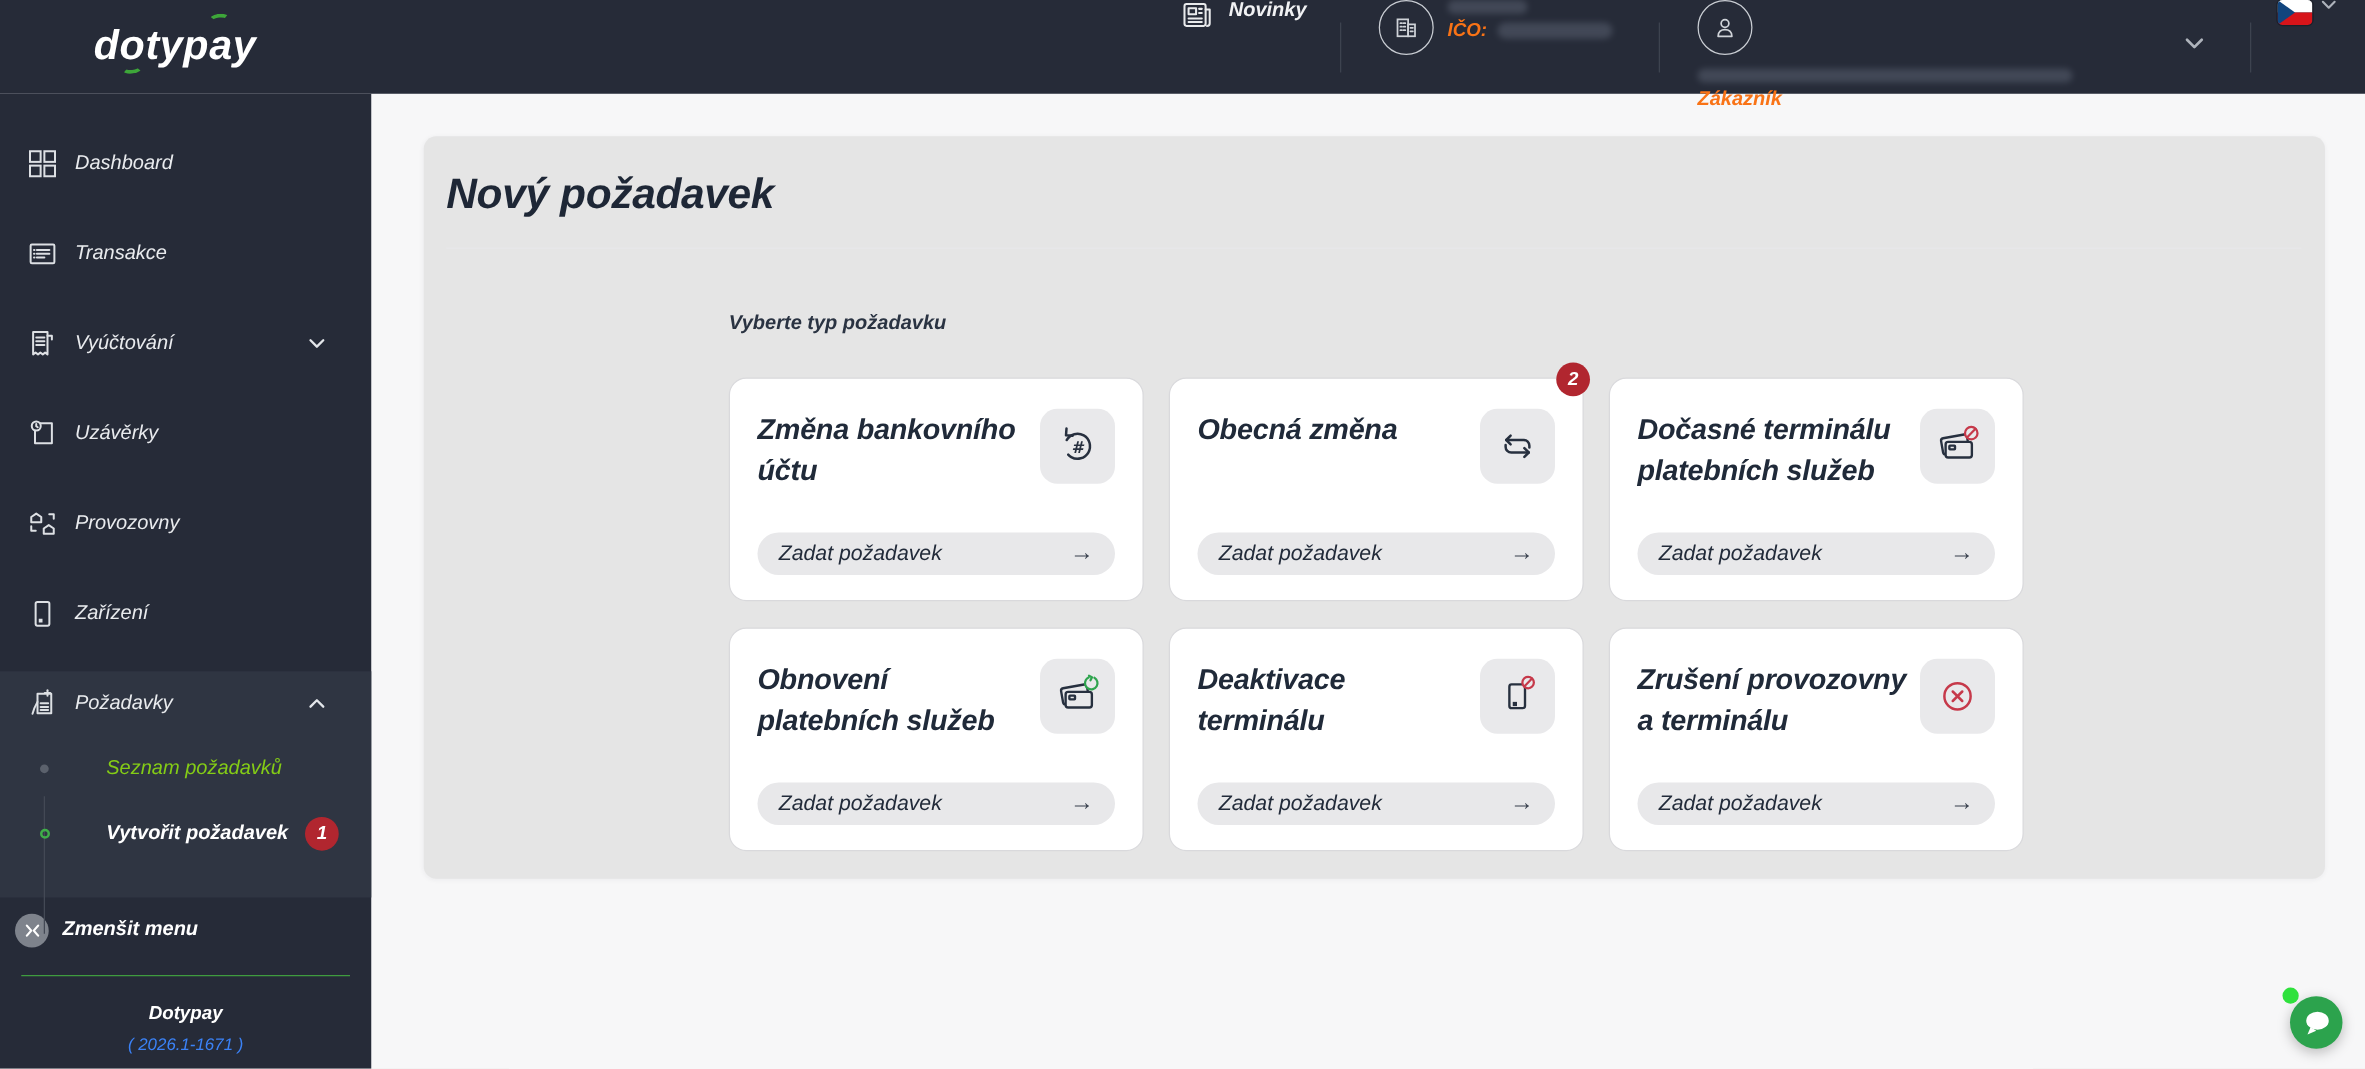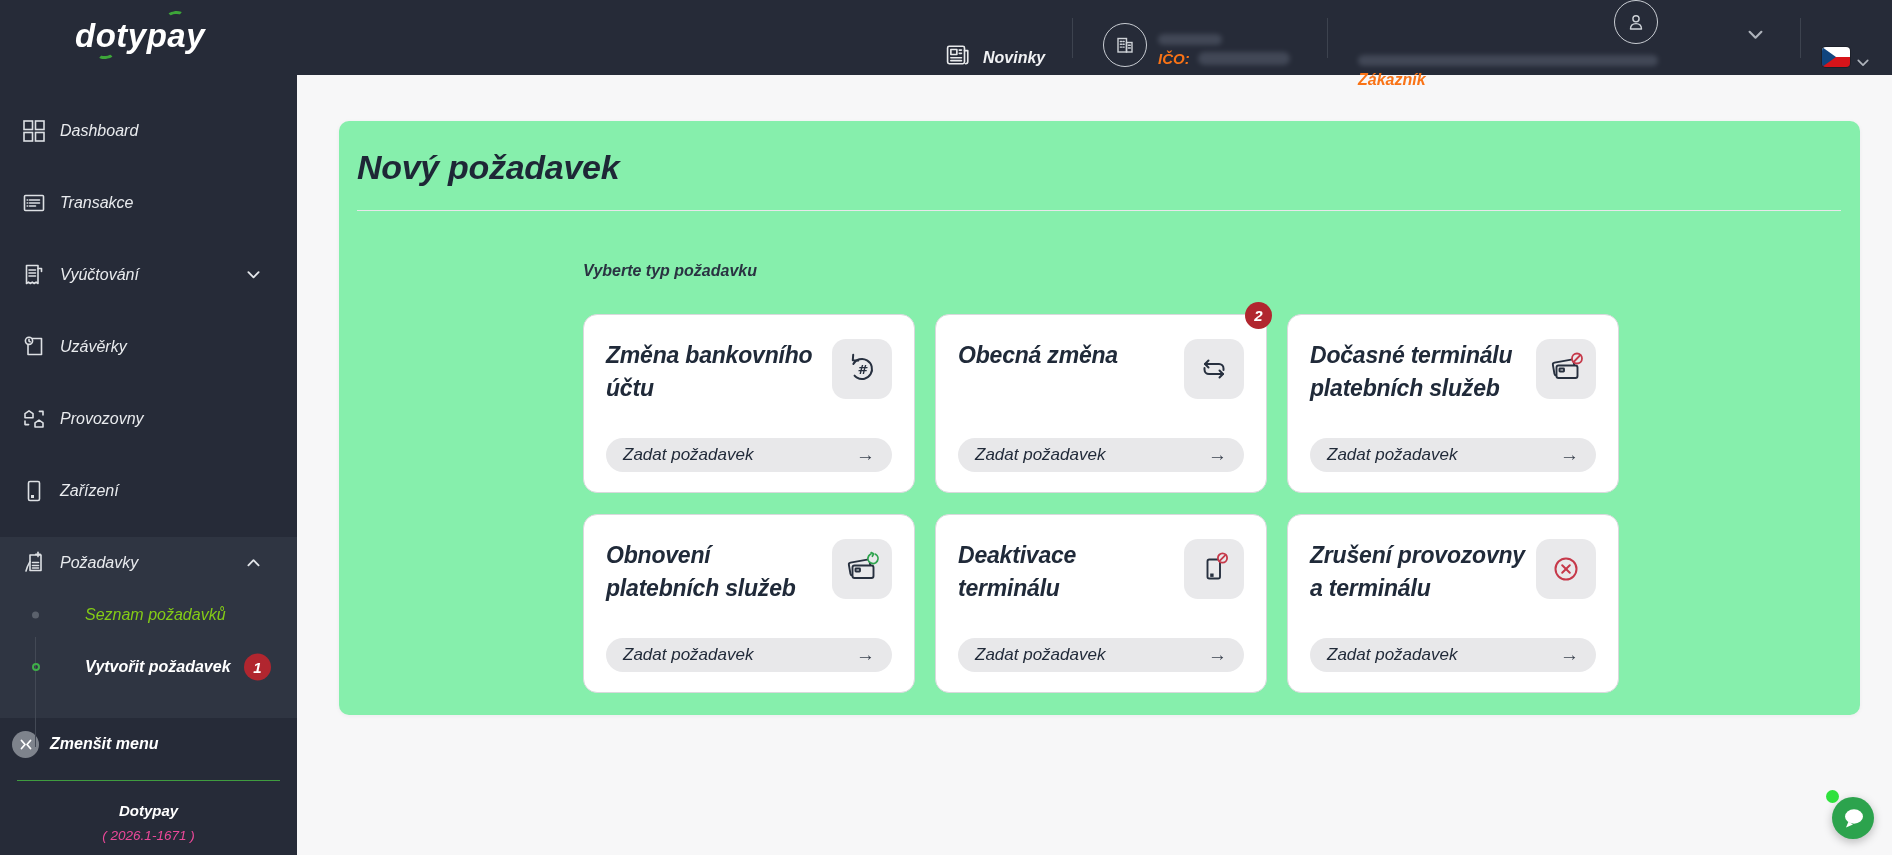--- a/index.html
+++ b/index.html
@@ -5,21 +5,21 @@
   * { margin:0; padding:0; box-sizing:border-box; }
   html,body { width:1892px; height:855px; overflow:hidden; }
   body { font-family:"Liberation Sans","DejaVu Sans",sans-serif; background:#f7f7f8; color:#20293a; }
   .app { position:relative; width:1892px; height:855px;font-style:italic; }
 
   
   .topbar { position:absolute; left:0; top:0; width:1892px; height:75px; background:#262b38; z-index:5; }
   .logo { position:absolute; left:75px; top:17px; font-size:33px; font-weight:800; color:#ffffff; letter-spacing:.5px; }
   .logo .arc-o { position:absolute; left:22px; bottom:-4px; width:17px; height:10px; border:3px solid transparent; border-bottom-color:#3da639; border-radius:50%; transform:rotate(-6deg); }
   .logo .arc-a { position:absolute; left:92px; top:-6px; width:17px; height:10px; border:3px solid transparent; border-top-color:#3da639; border-radius:50%; transform:rotate(-6deg); }
-  .tb-group { position:absolute; top:0; height:67px; display:flex; align-items:flex-end; gap:11px; color:#f1f2f4; cursor:pointer; }
+  .tb-group { position:absolute; top:0; height:67px; display:flex; align-items:flex-start; gap:11px; color:#f1f2f4; cursor:pointer; }
   .tb-news { left:945px; }
   .tb-news span { font-size:16px; font-weight:700; }
   .tb-div { position:absolute; top:18px; width:1px; height:40px; background:#3d434f; }
   .tb-circle { width:44px; height:44px; border:1.5px solid #c9cdd3; border-radius:50%; display:flex; align-items:center; justify-content:center; flex:0 0 auto; }
   .tb-col { display:flex; flex-direction:column; gap:5px; }
   .redact { background:#5c piece626c; }
   .redact, .redact-sm { background:#596070; opacity:.55; filter:blur(2.5px); border-radius:7px; }
   .tb-company { left:1103px; }
   .tb-customer { left:1358px;flex-direction:column; }
   .tb-label-row { display:flex; align-items:center; gap:8px; font-size:15px; font-weight:700; color:#f97316; }
@@ -40,24 +40,24 @@
   .sub-item.active { color:#ffffff; font-weight:700; }
   .connector { position:absolute; left:35px; top:100px; width:1px; height:110px; background:#434955; }
   .sub-dot { position:absolute; left:32px; top:50%; transform:translateY(-50%); width:7px; height:7px; border-radius:50%; background:#5b616c; }
   .sub-dot.green { width:8px; height:8px; background:transparent; border:2px solid #3fae49; }
   .badge { min-width:27px; height:27px; border-radius:50%; background:#b1262f; color:#ffffff; font-size:15px; font-weight:700; display:flex; align-items:center; justify-content:center; }
   .side-badge { position:absolute; right:26px; top:50%; transform:translateY(-50%); }
   .collapse-row { margin-top:12px; height:28px; display:flex; align-items:center; padding-left:12px; gap:11px; color:#ffffff; font-size:16px; font-weight:700; cursor:pointer; }
   .collapse-circle { width:27px; height:27px; border-radius:50%; background:#7e838c; display:flex; align-items:center; justify-content:center; }
   .side-divider { margin:22px 17px 0 17px; height:1px; background:#3f9c3f; }
   .side-brand { margin-top:21px; text-align:center; color:#ffffff; font-size:15px; font-weight:700; }
-  .side-version { margin-top:9px; text-align:center; color:#ec4899; font-size:13.5px; }
+  .side-version { margin-top:9px; text-align:center; color:#3b82f6; font-size:13.5px; }
 
   
-  .panel { position:absolute; left:339px; top:121px; width:1521px; height:594px; background:#86efac; border-radius:10px; box-shadow:0 1px 4px rgba(30,40,60,.05); }
+  .panel { position:absolute; left:339px; top:109px; width:1521px; height:594px; background:#e5e5e5; border-radius:10px; box-shadow:0 1px 4px rgba(30,40,60,.05); }
   .panel-title { position:absolute; left:18px; top:27px; font-size:34px; font-weight:800; color:#1e2736; letter-spacing:-.3px; }
   .panel-divider { position:absolute; left:18px; top:89px; width:1484px; height:1px; background:#e7e7ea; }
   .subtitle { position:absolute; left:244px; top:141px; font-size:16px; font-weight:700; color:#2a3342; }
   .cards { position:absolute; left:244px; top:193px; display:grid; grid-template-columns:repeat(3,332px); gap:21px 20px; }
   .card { position:relative; height:179px; background:#ffffff; border:1px solid #d9d9dc; border-radius:14px; padding:24px 22px 20px 22px; display:flex; flex-direction:column; cursor:pointer; }
   .card-head { display:flex; justify-content:space-between; gap:10px; }
   .card-title { font-size:23px; font-weight:700; color:#202a39; line-height:33px; letter-spacing:-.2px; max-width:222px; }
   .icon-tile { width:60px; height:60px; background:#e9e9eb; border-radius:14px; display:flex; align-items:center; justify-content:center; flex:0 0 auto; }
   .card-btn { margin-top:auto; height:34px; background:#e8e8ea; border-radius:17px; display:flex; align-items:center; justify-content:space-between; padding:0 17px; font-size:17px; font-weight:500; color:#222b3a; cursor:pointer; }
   .btn-arrow { font-size:19px; color:#39414e; }

